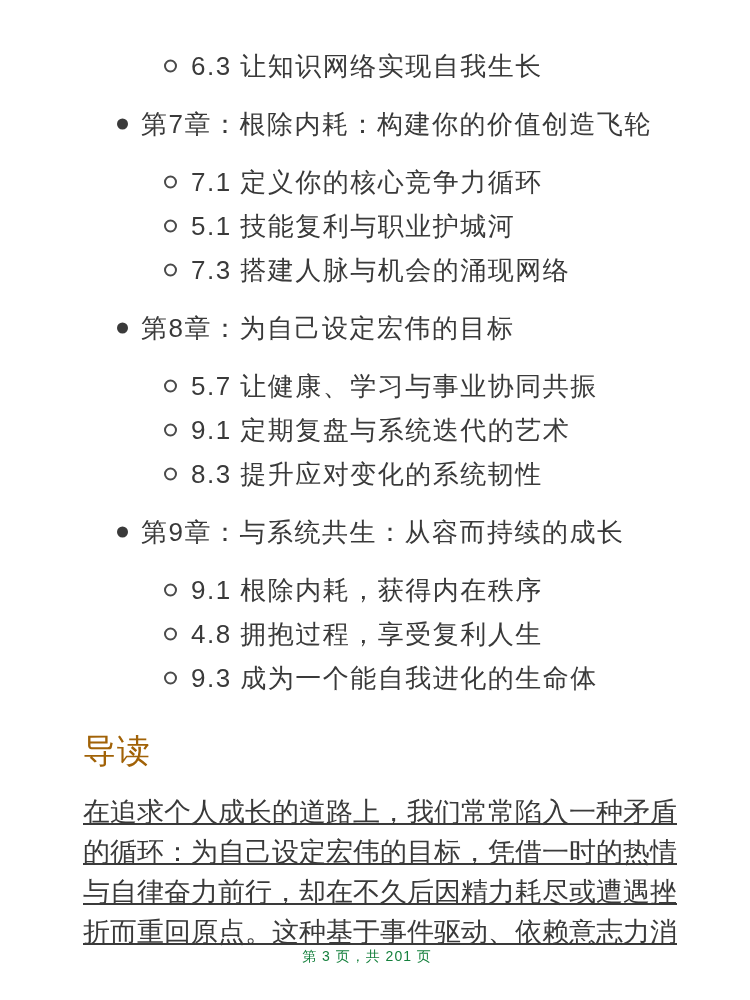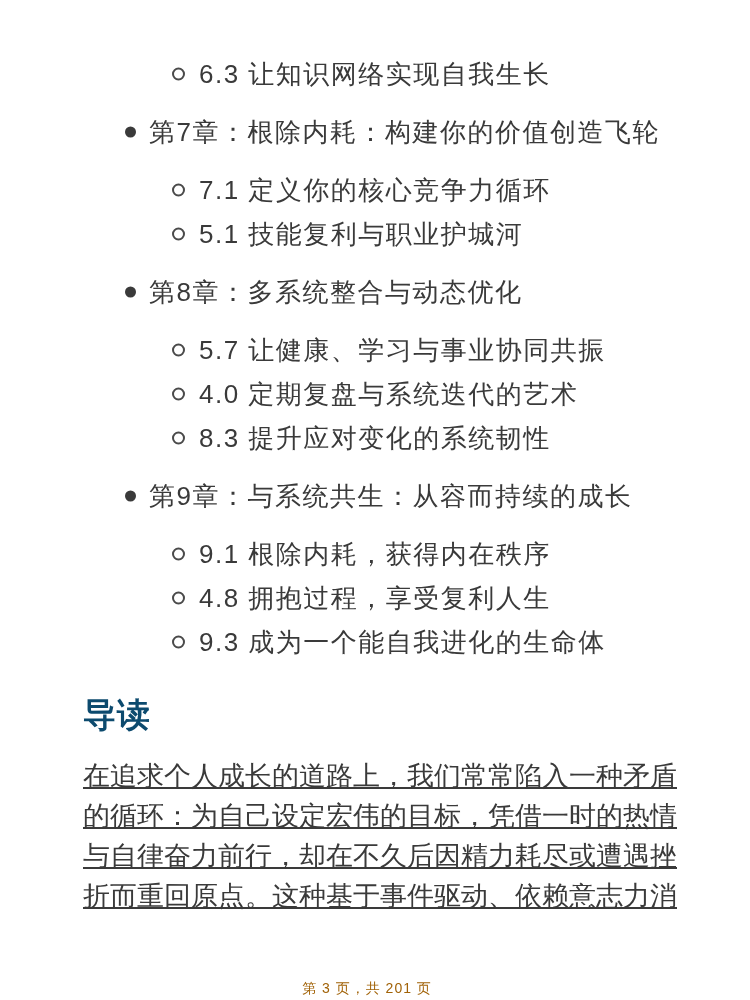--- a/index.html
+++ b/index.html
@@ -9,21 +9,21 @@
     background:#ffffff;
     overflow:hidden;
     font-family:"Liberation Sans",sans-serif;
     color:#3a3a3a;
   }
   .content{
     position:absolute;
     left:83px;top:40px;right:40px;
   }
   
-  .toc{list-style:none;margin:12px;padding:0;}
+  .toc{list-style:none;margin:4px;padding:0;}
   .toc li{
     position:relative;
     font-size:26px;
     line-height:44px;
     letter-spacing:1.5px;
     white-space:nowrap;
   }
   .toc li.chapter{
     padding-left:54px;
     margin:14px 0;
@@ -46,45 +46,44 @@
     left:77px;
     background:transparent;
     border:2px solid #4a4a4a;
     width:9px;height:9px;
   }
   
   .guide-heading{
     margin:28px 0 0 0;
     font-size:33px;
     line-height:46px;
-    font-weight:700;
-    color:#0c4a6e;
+    font-weight:400;
+    color:#a16207;
     letter-spacing:1px;
   }
   .guide-paragraph{
     margin:18px 0 0 0;
     width:612px;
     font-size:27px;
     line-height:40px;
     letter-spacing:0;
     max-height:160px;
     overflow:hidden;
     text-align:left;
     text-decoration:underline;
   }
   
   .page-footer{
     position:absolute;
     left:0;right:16px;
     top:948px;
     text-align:center;
     font-size:14px;
-    color:#a16207;
+    color:#15803d;
     letter-spacing:1px;
-    margin-top:32px;
   }
 </style>
 </head>
 <body>
 
 <div class="page">
   <div class="content">
 
     <ul class="toc">
       <li class="sub">
@@ -96,31 +95,35 @@
         <span>第7章：根除内耗：构建你的价值创造飞轮</span>
       </li>
       <li class="sub">
         <span class="bullet circle"></span>
         <span>7.1 定义你的核心竞争力循环</span>
       </li>
       <li class="sub">
         <span class="bullet circle"></span>
         <span>5.1 技能复利与职业护城河</span>
       </li>
+      <li class="sub">
+        <span class="bullet circle"></span>
+        <span>7.3 搭建人脉与机会的涌现网络</span>
+      </li>
       <li class="chapter">
         <span class="bullet disc"></span>
-        <span>第8章：多系统整合与动态优化</span>
+        <span>第8章：为自己设定宏伟的目标</span>
       </li>
       <li class="sub">
         <span class="bullet circle"></span>
         <span>5.7 让健康、学习与事业协同共振</span>
       </li>
       <li class="sub">
         <span class="bullet circle"></span>
-        <span>4.0 定期复盘与系统迭代的艺术</span>
+        <span>9.1 定期复盘与系统迭代的艺术</span>
       </li>
       <li class="sub">
         <span class="bullet circle"></span>
         <span>8.3 提升应对变化的系统韧性</span>
       </li>
       <li class="chapter">
         <span class="bullet disc"></span>
         <span>第9章：与系统共生：从容而持续的成长</span>
       </li>
       <li class="sub">

